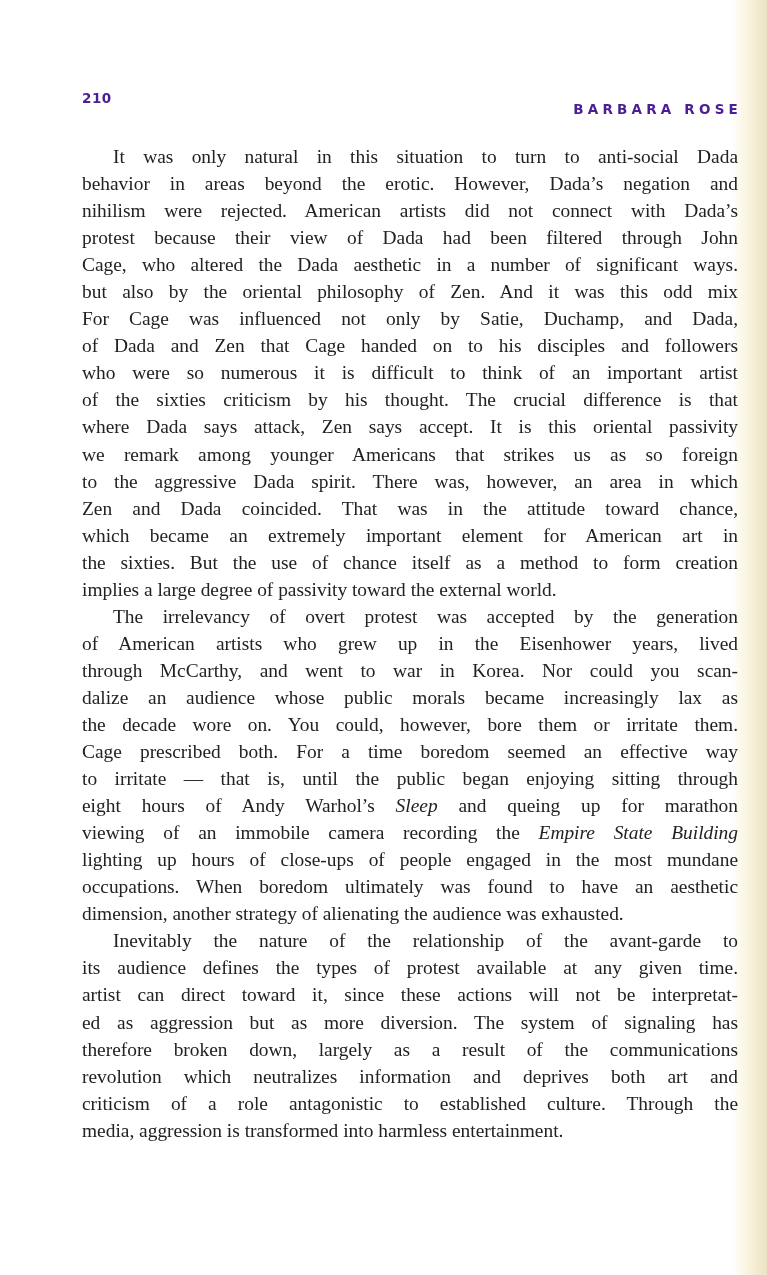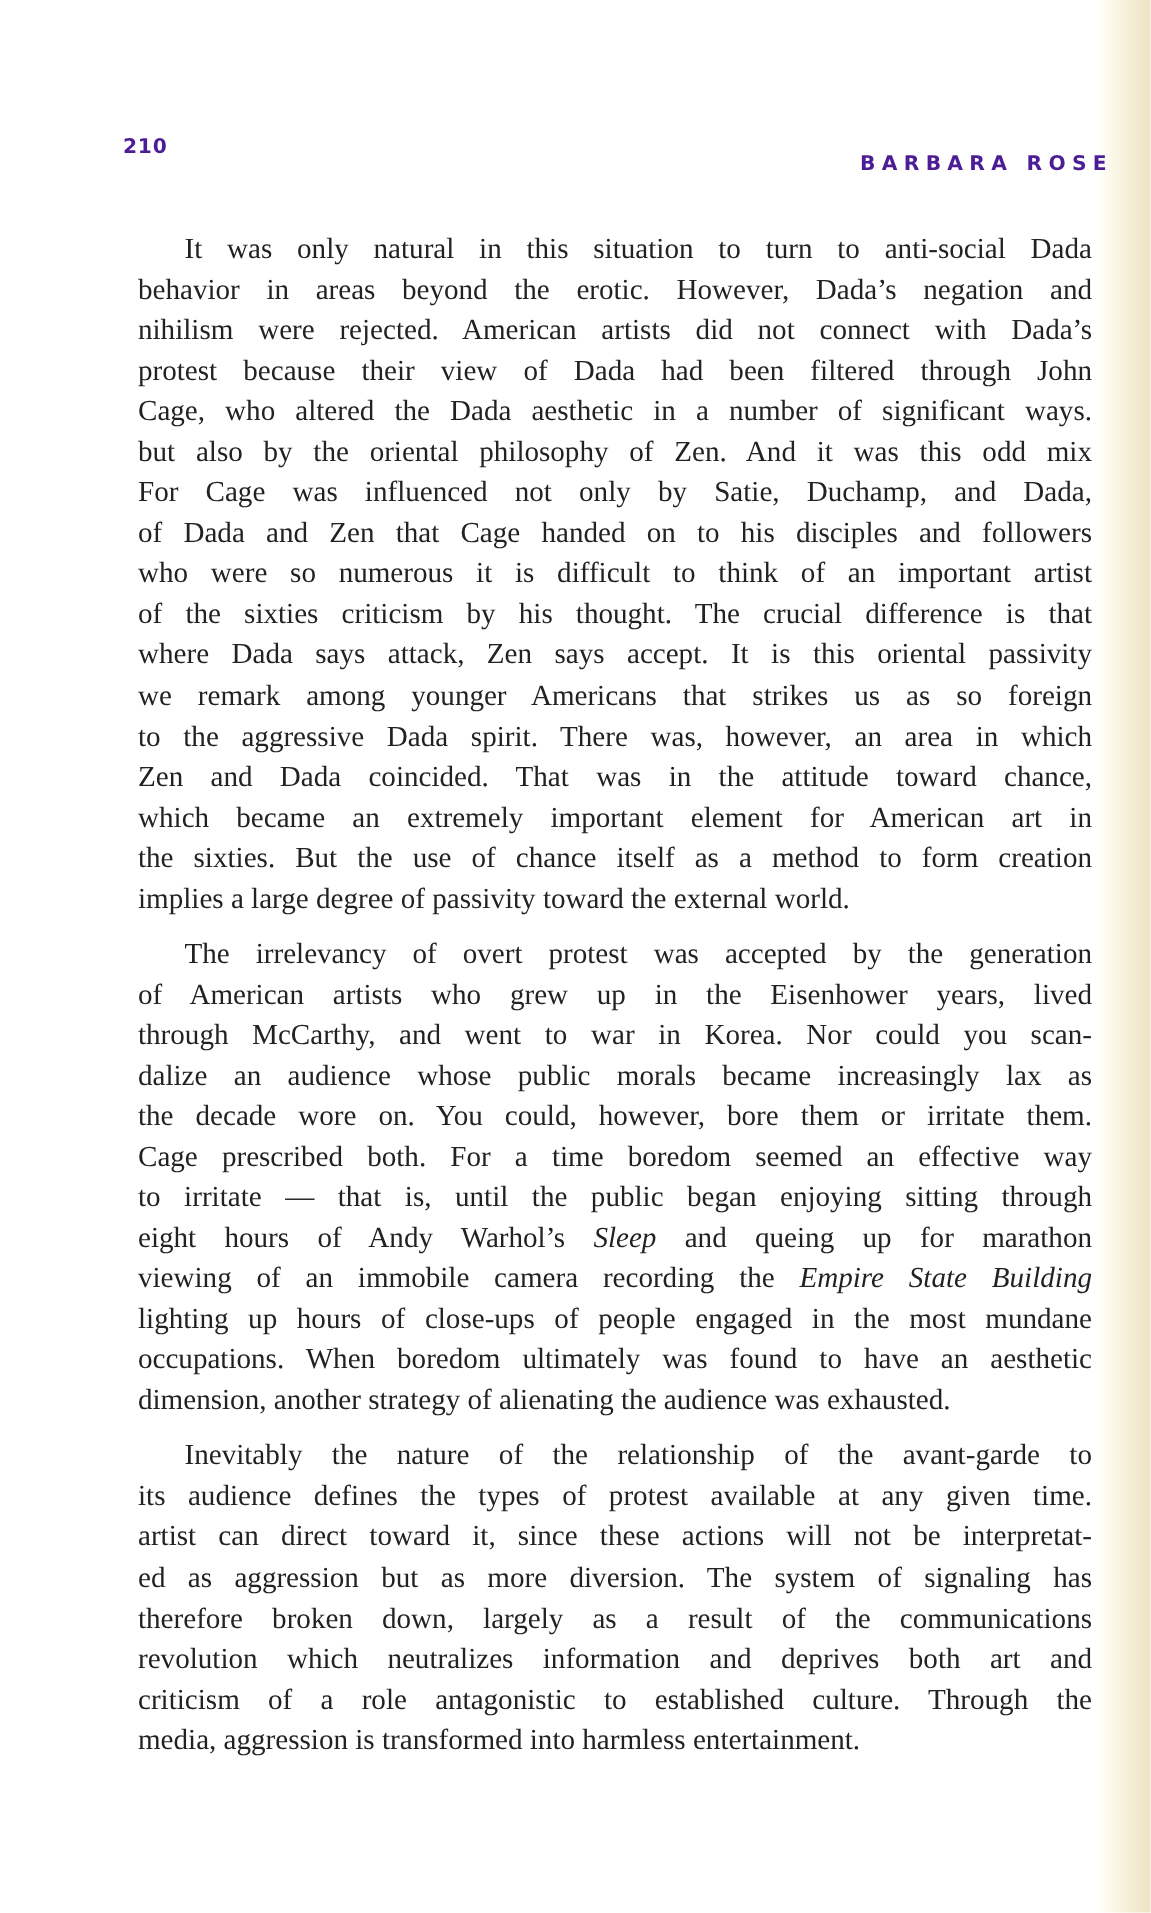--- a/index.html
+++ b/index.html
@@ -58,21 +58,21 @@
       position: absolute;
       left: 82px;
       top: 143px;
       width: 656px;
       font-family: "Liberation Serif", serif;
       font-size: 19.4px;
       line-height: 27.05px;
       color: #222;
     }
     .para {
-      margin: 10px;
+      margin: 0;
       text-align: justify;
       text-indent: 31px;
       hyphens: none;
     }
     .line {
       display: block;
       text-align: justify;
       text-align-last: justify;
       white-space: nowrap;
     }

